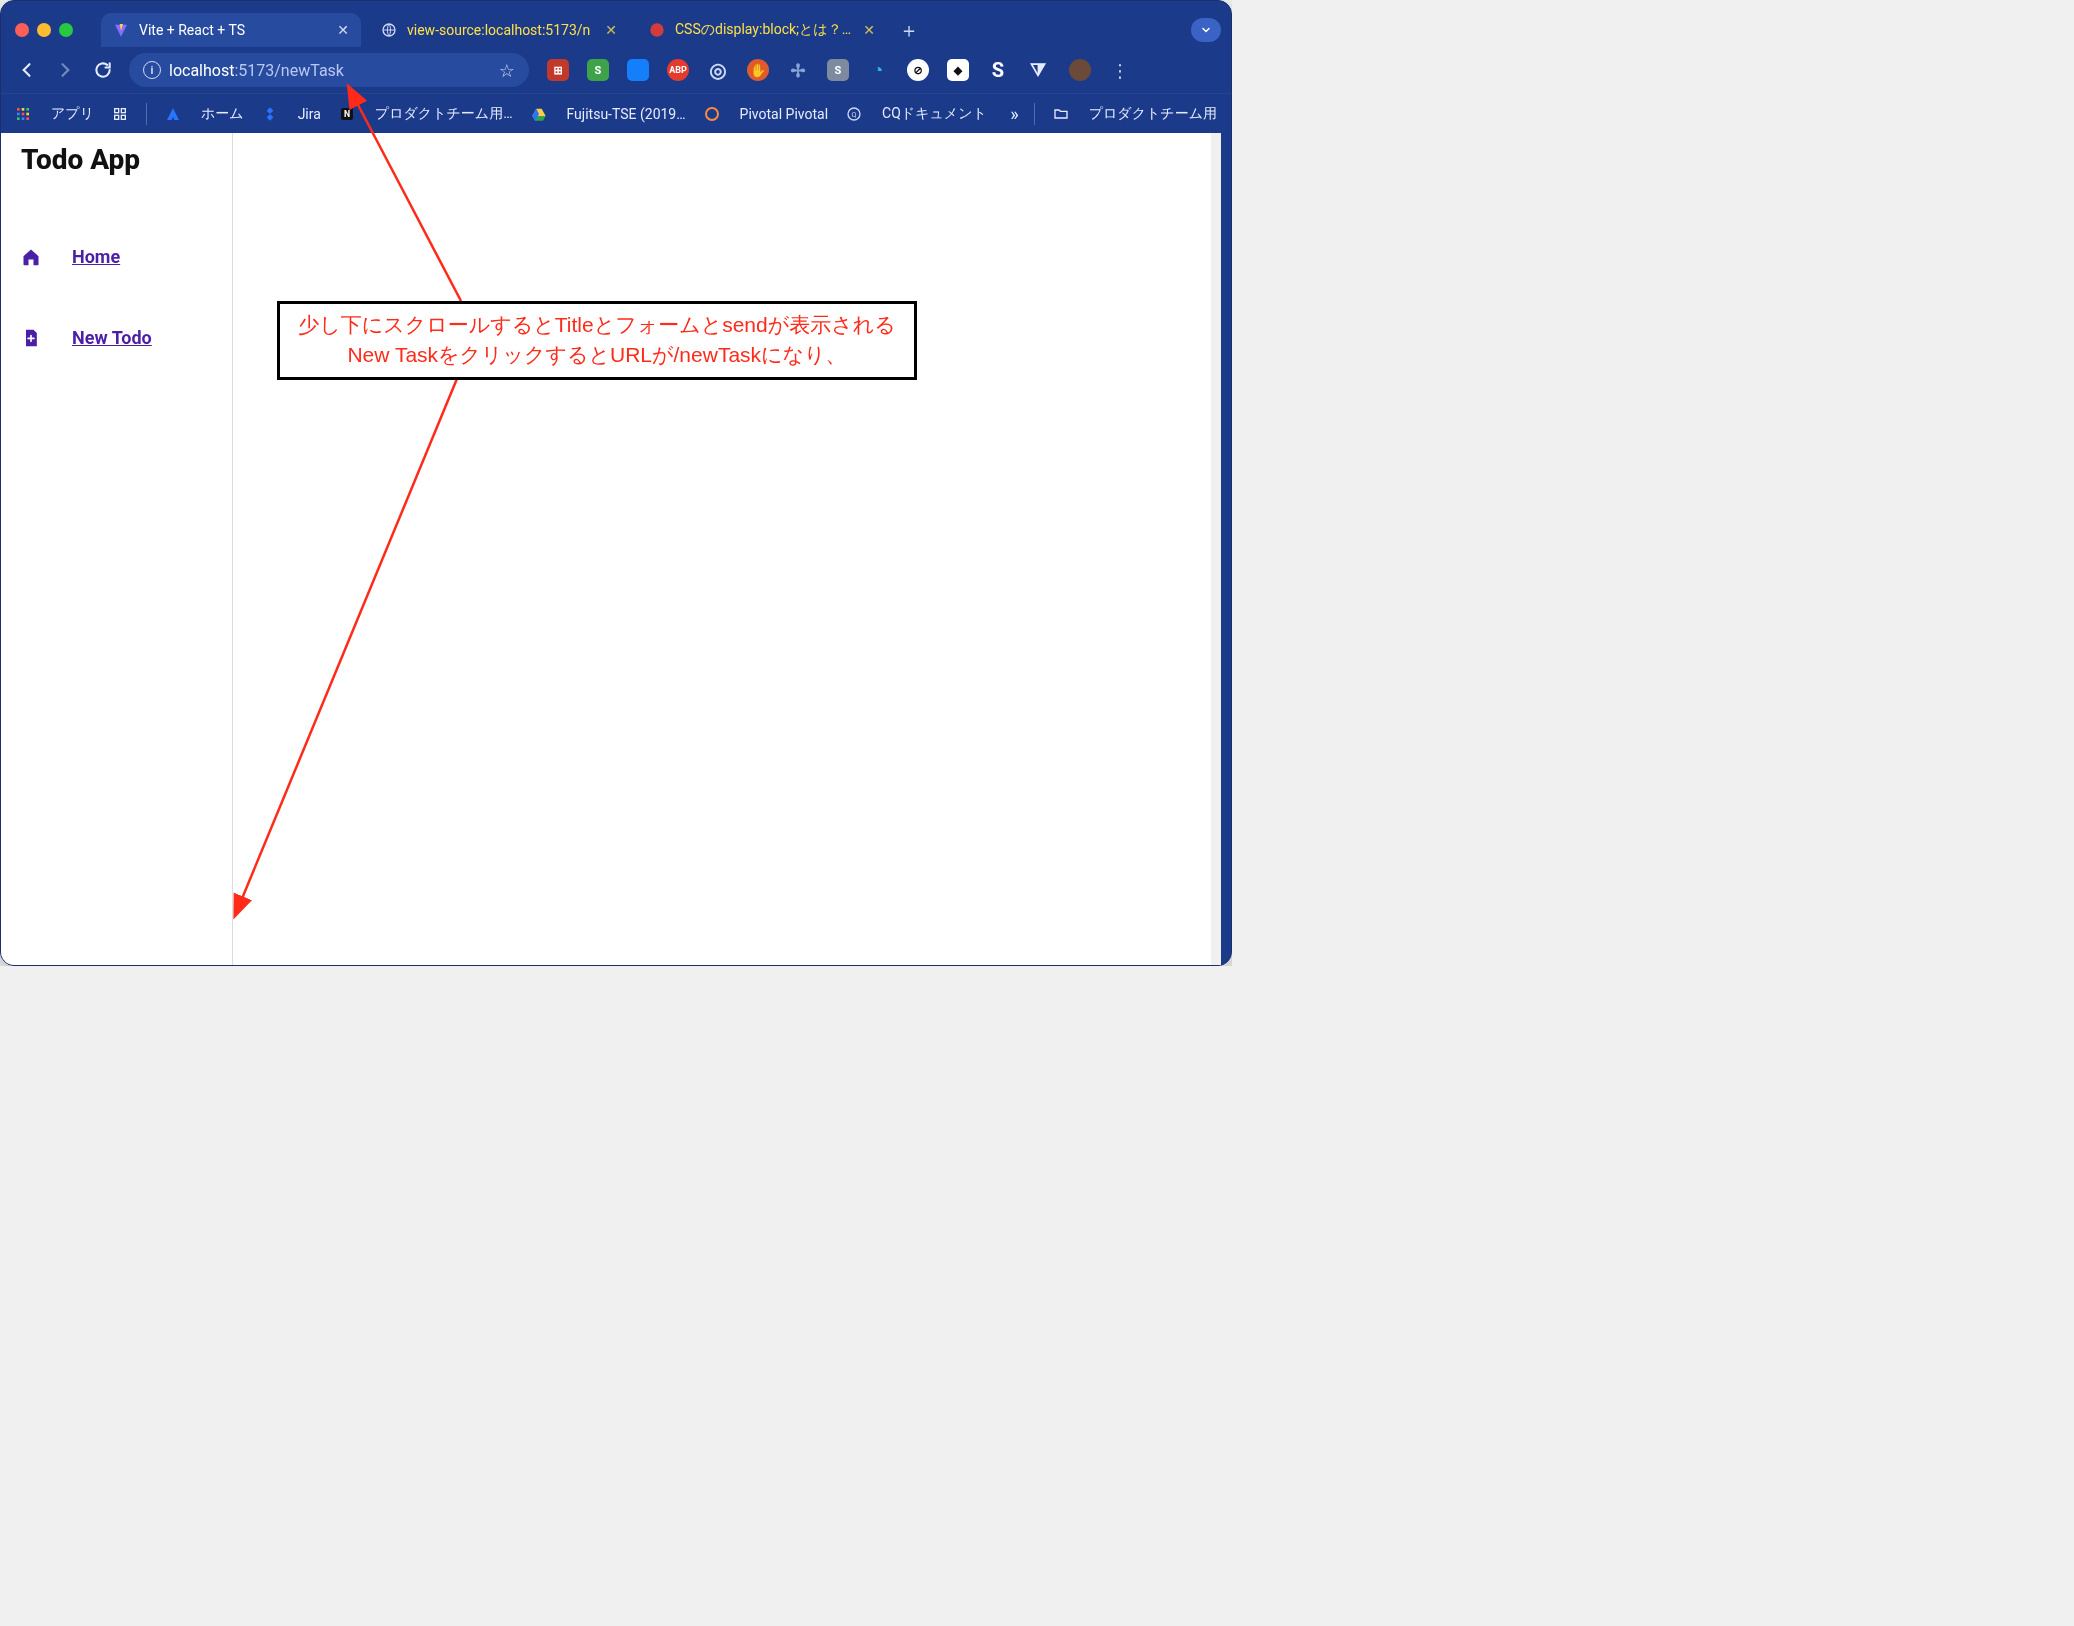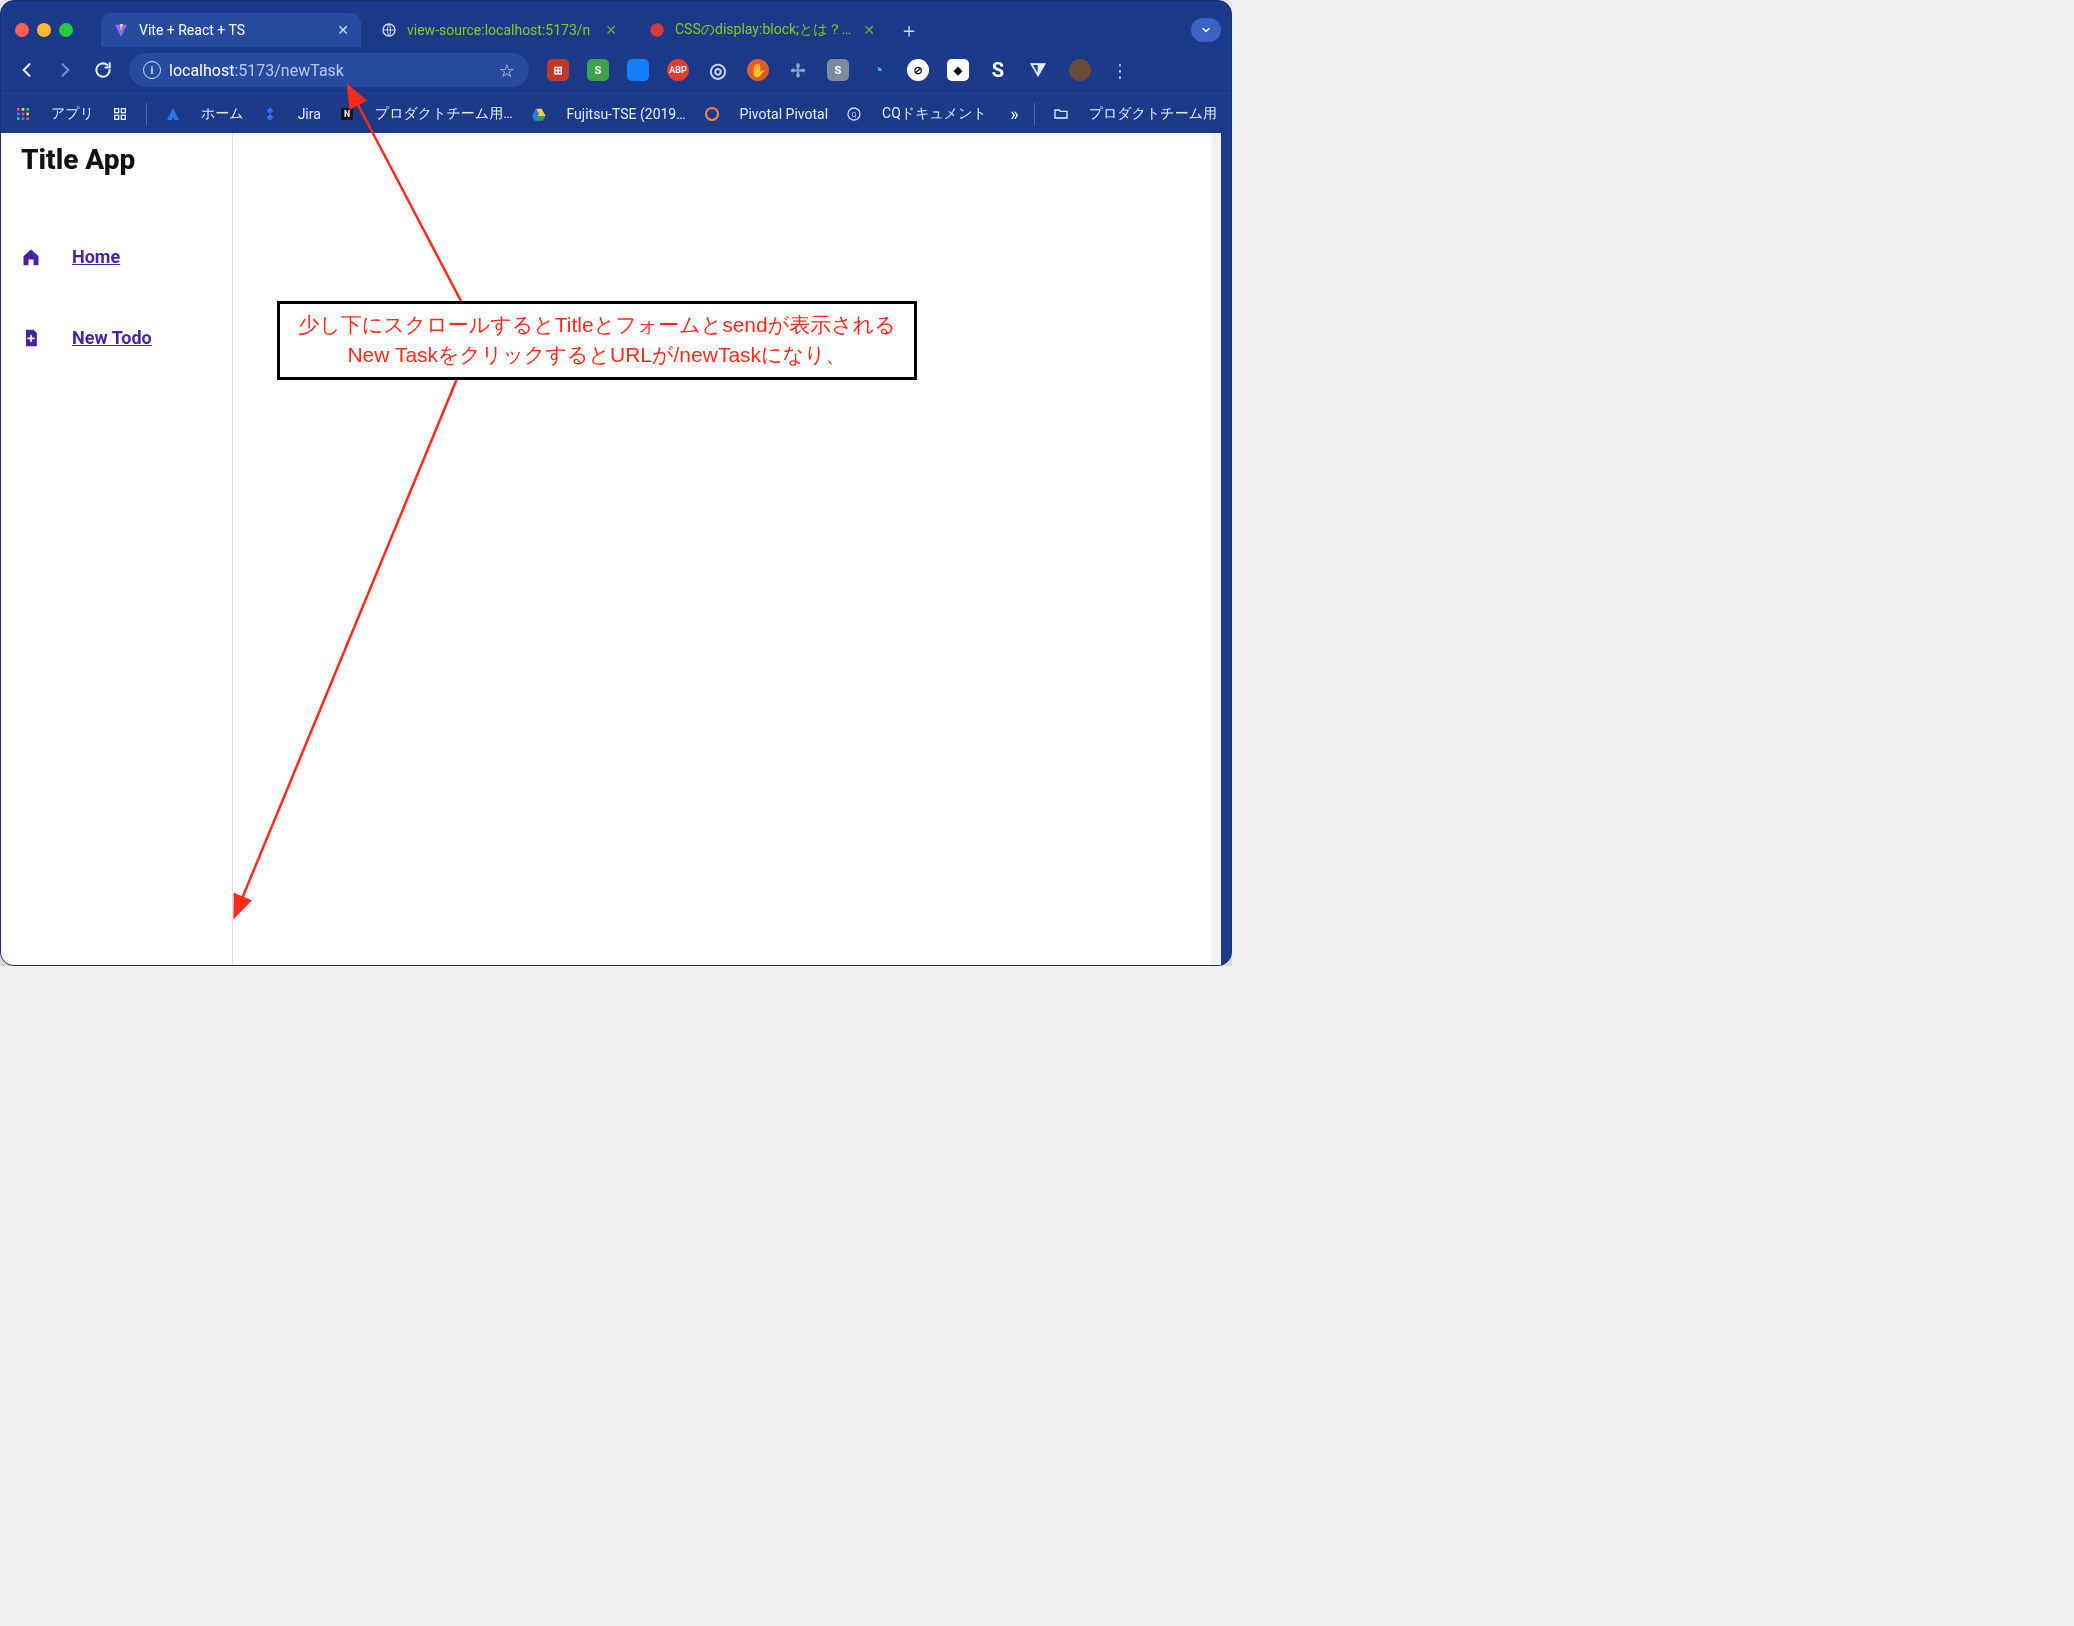--- a/index.html
+++ b/index.html
@@ -37,21 +37,21 @@
   .tl { width: 14px; height: 14px; border-radius: 50%; }
   .tl.red    { background: #ff5f57; }
   .tl.yellow { background: #febc2e; }
   .tl.green  { background: #28c840; }
 
   .tab {
     display: flex; align-items: center; gap: 10px;
     height: 34px;
     padding: 0 12px;
     border-radius: 10px 10px 0 0;
-    color: #84cc16;
+    color: #fde047;
     font-size: 14px;
     max-width: 260px;
     position: relative;
   }
   .tab.active { background: #274b9f; color: #fff; }
   .tab .title { white-space: nowrap; overflow: hidden; text-overflow: ellipsis; flex: 1; }
   .tab .close { font-size: 14px; opacity: .8; }
   .tab .favicon { width: 16px; height: 16px; display: flex; align-items:center; justify-content:center; }
   .tab .favicon svg { width:16px; height:16px; }
 
@@ -371,21 +371,21 @@
           </span>
         <span>プロダクトチーム用</span>
       </div>
     </div>
   </div>
 
   <div class="viewport">
     <div class="scroll-track"></div>
 
     <div class="sidebar">
-      <div class="app-title">Title App</div>
+      <div class="app-title">Todo App</div>
 
       <div class="side-link">
         <span class="side-ico">
           <svg viewBox="0 0 24 24" width="20" height="20">
               <path d="M3 11l9-8 9 8v10a1 1 0 0 1-1 1h-5v-7h-6v7H4a1 1 0 0 1-1-1z" fill="#4b1fa6"></path>
             </svg>
         </span>
         <a>Home</a>
       </div>
 

